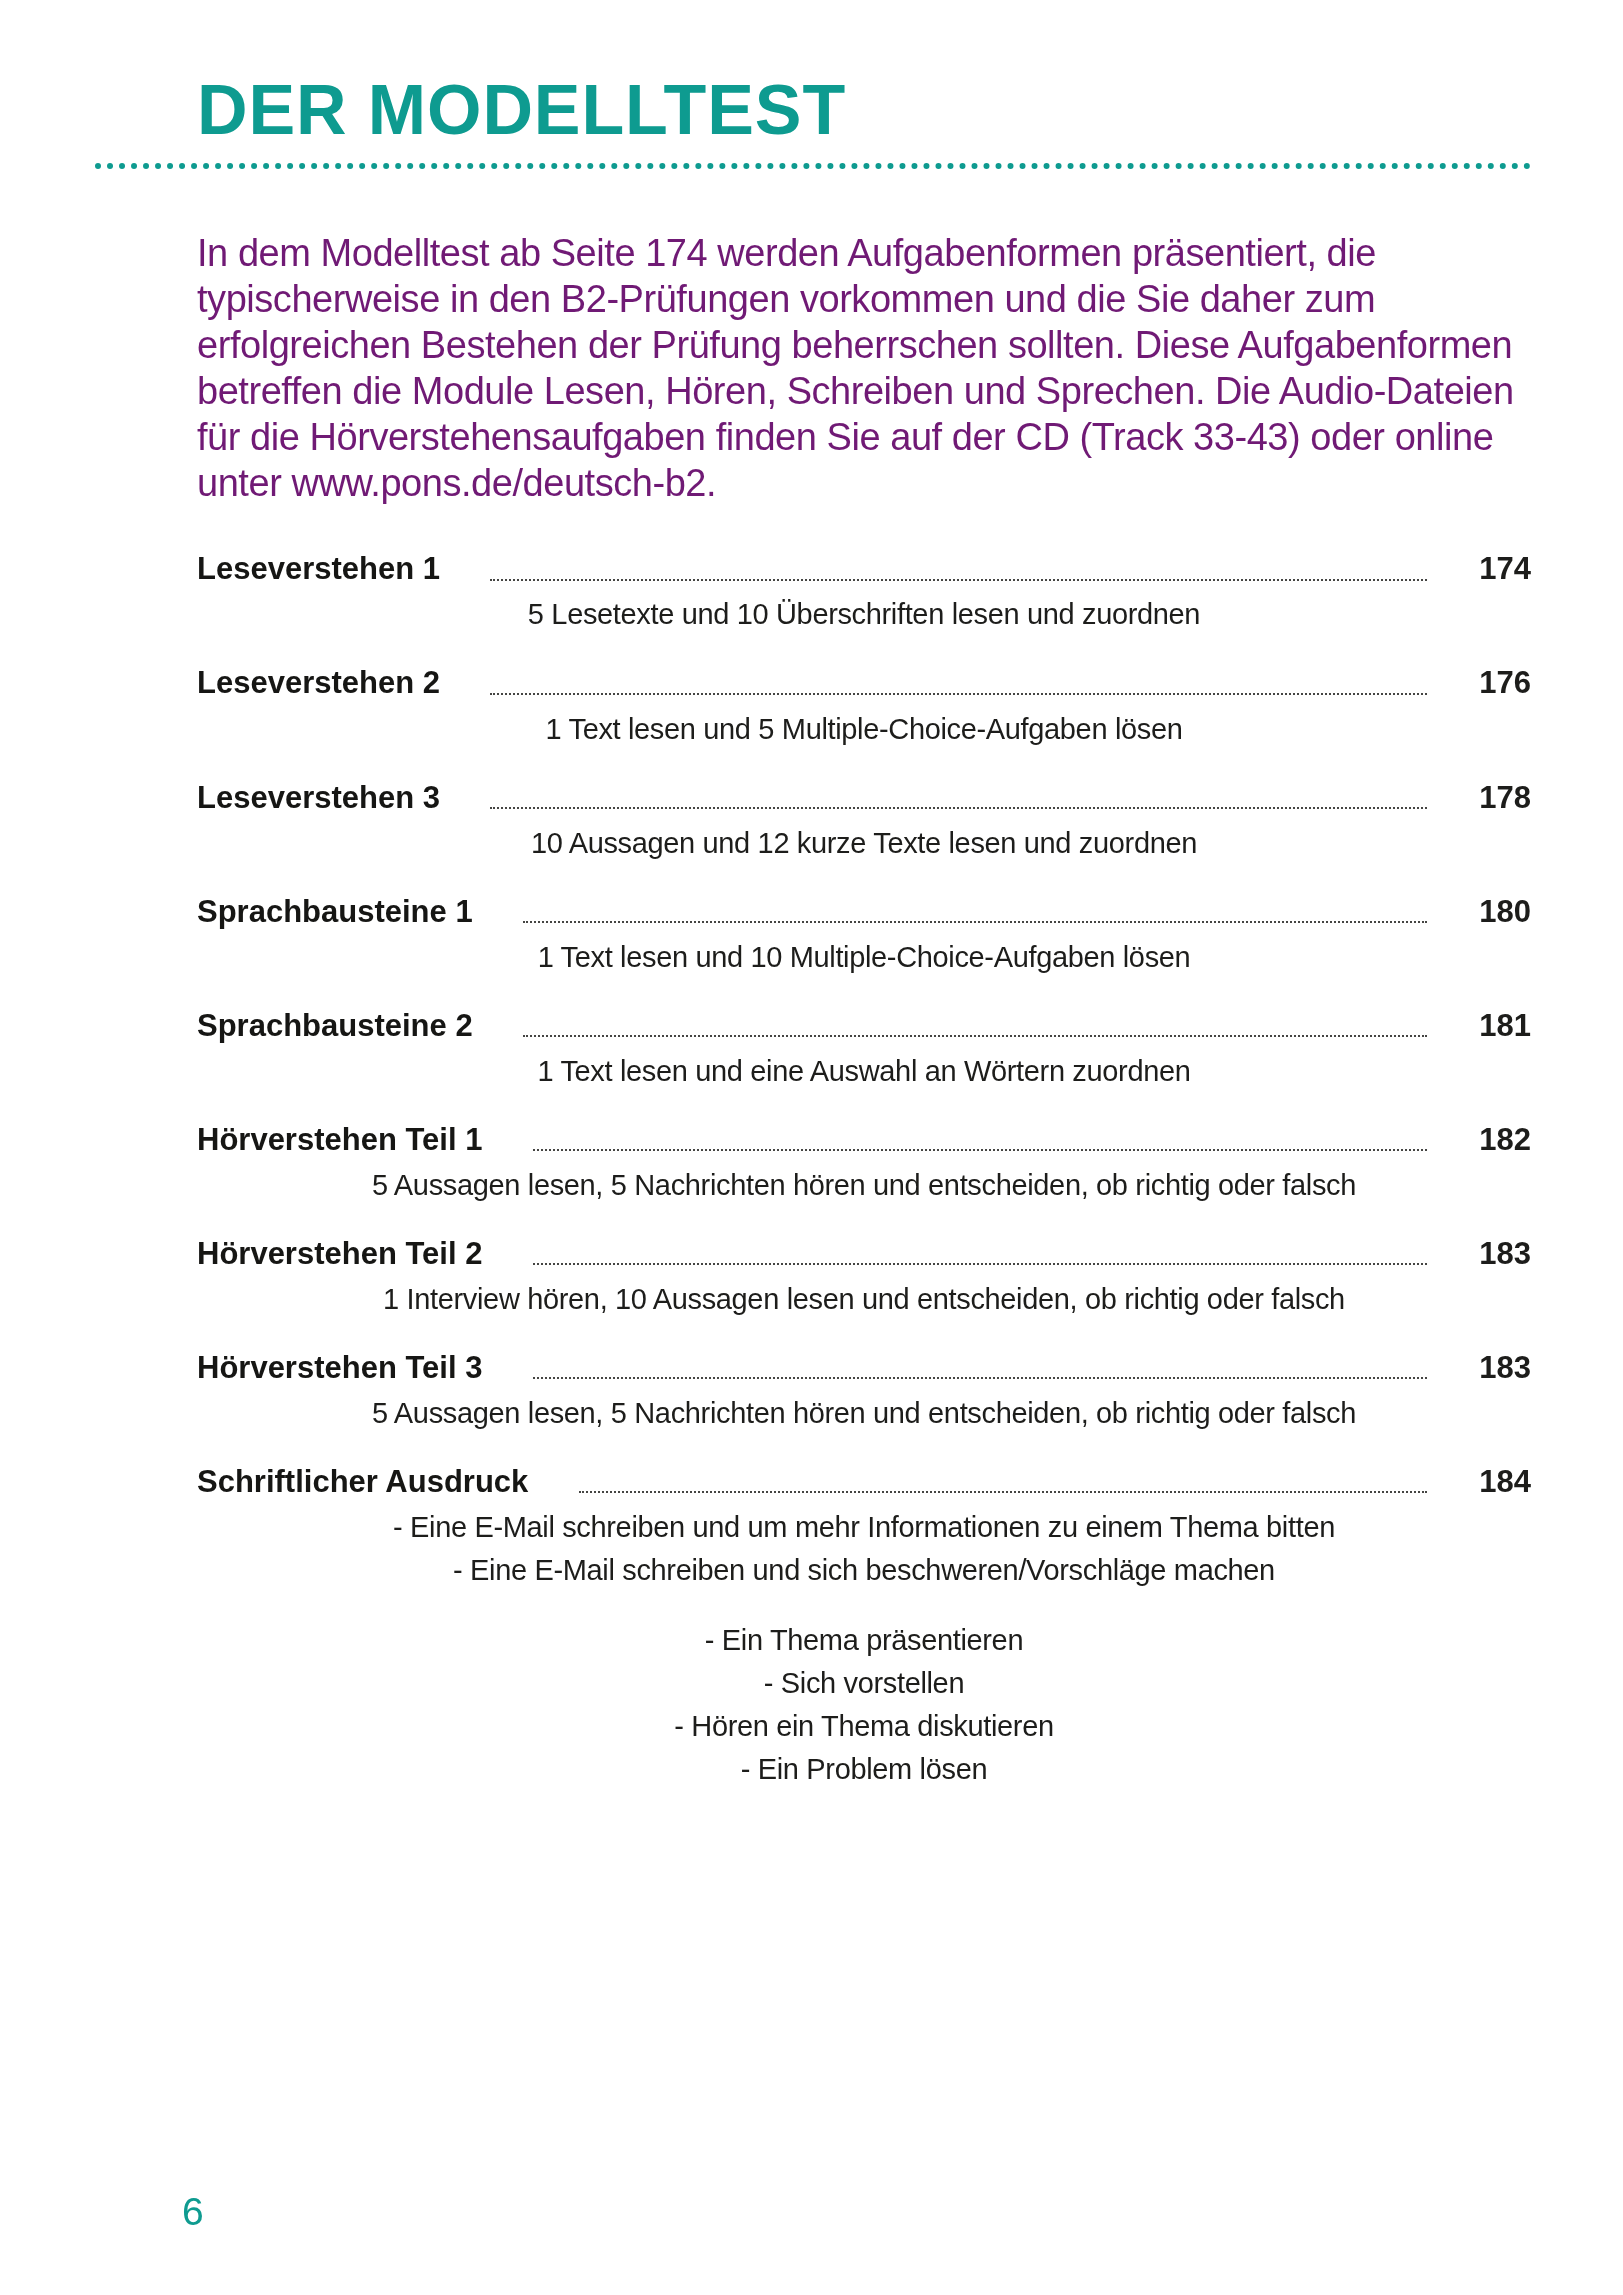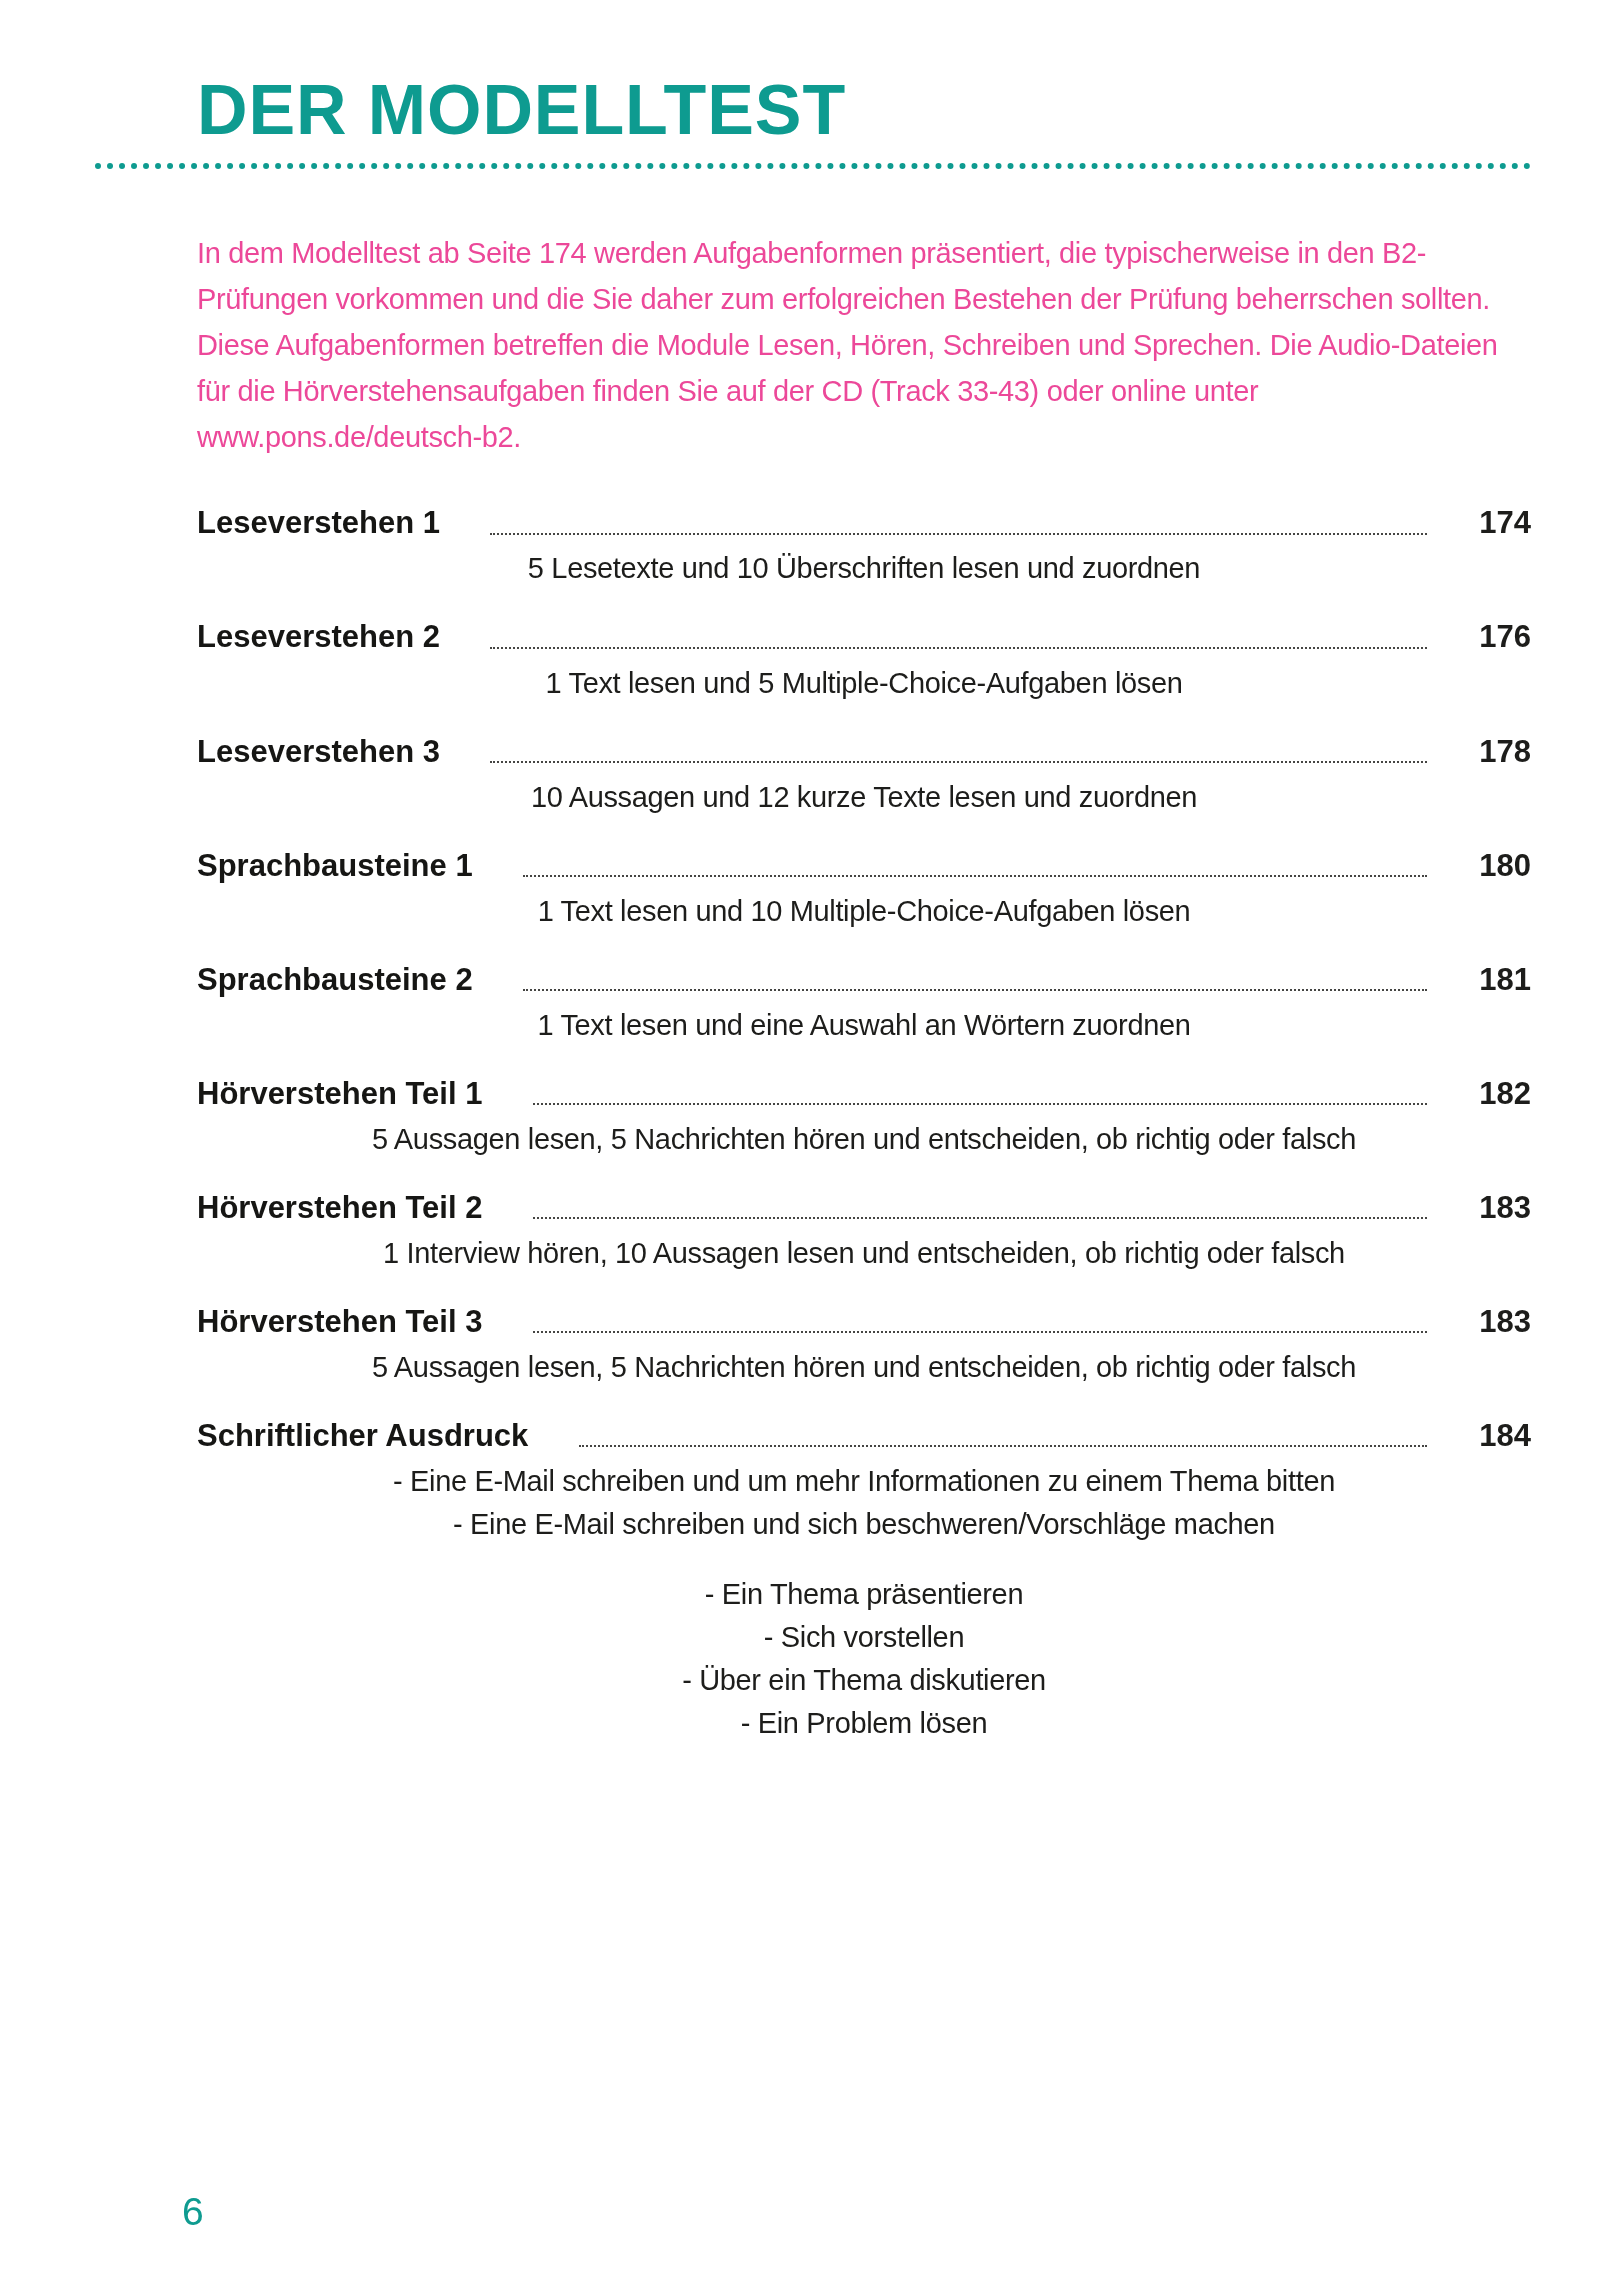--- a/index.html
+++ b/index.html
@@ -32,24 +32,24 @@
   }
   .title-rule {
     height: 0;
     border-bottom: 6px dotted #0e9b90;
     width: calc(100% + 102px);
     margin-left: -102px;
     margin-top: 20.4px;
   }
   .intro {
     margin-top: 61px;
-    font-size: 29px;
+    font-size: 38px;
     line-height: 46px;
     letter-spacing: -0.012em;
-    color: #ec4899;
+    color: #701a75;
   }
   .toc-list {
     margin-top: 43px;
   }
   .toc-entry {
     margin-bottom: 27px;
   }
   .toc-row {
     display: flex;
     align-items: flex-end;
@@ -201,20 +201,20 @@
     <div class="toc-details">
           <div class="toc-detail">- Eine E-Mail schreiben und um mehr Informationen zu einem Thema bitten</div>
           <div class="toc-detail">- Eine E-Mail schreiben und sich beschweren/Vorschläge machen</div>
         </div>
   </div>
 
   <div class="toc-entry">
     <div class="toc-details">
           <div class="toc-detail">- Ein Thema präsentieren</div>
           <div class="toc-detail">- Sich vorstellen</div>
-          <div class="toc-detail">- Über ein Thema diskutieren</div>
+          <div class="toc-detail">- Hören ein Thema diskutieren</div>
           <div class="toc-detail">- Ein Problem lösen</div>
         </div>
   </div>
 </div>
   <div class="footer-page-number">6</div>
 </div>
 
 
 </body></html>

